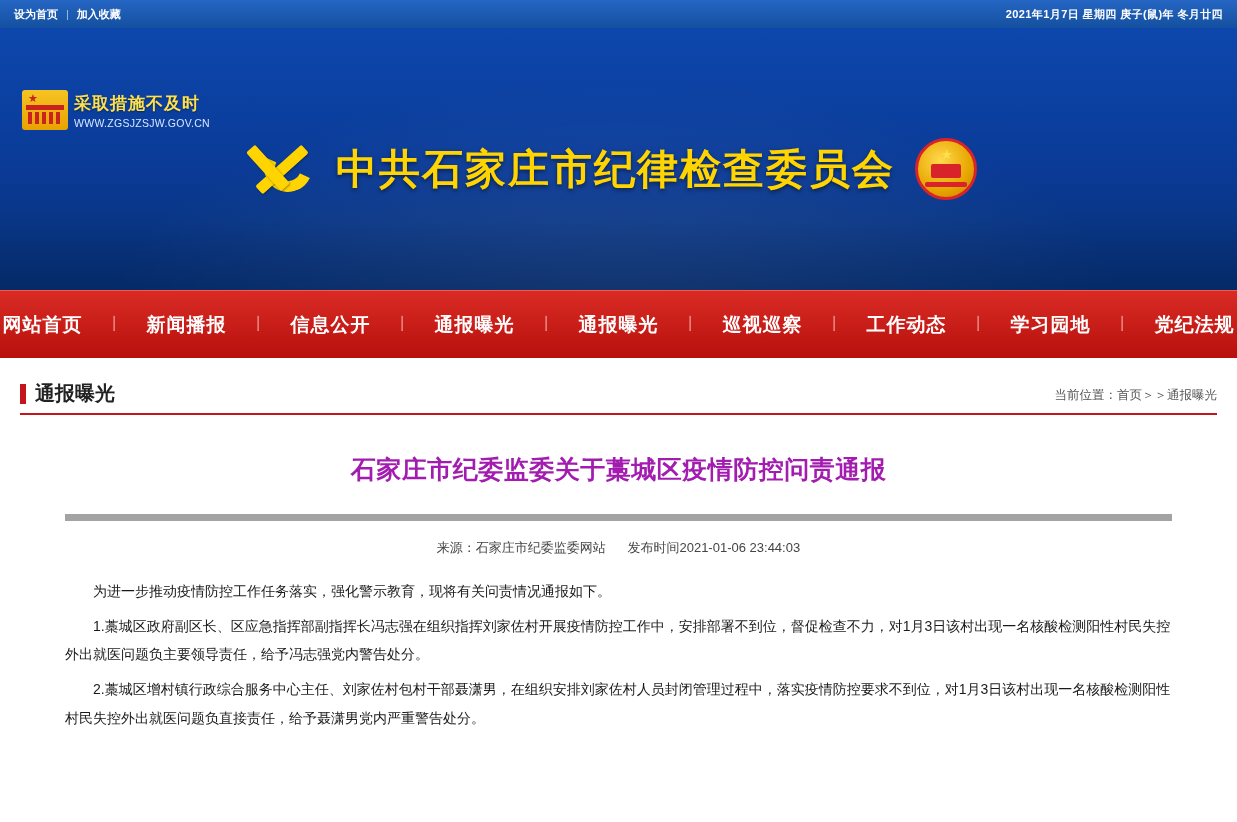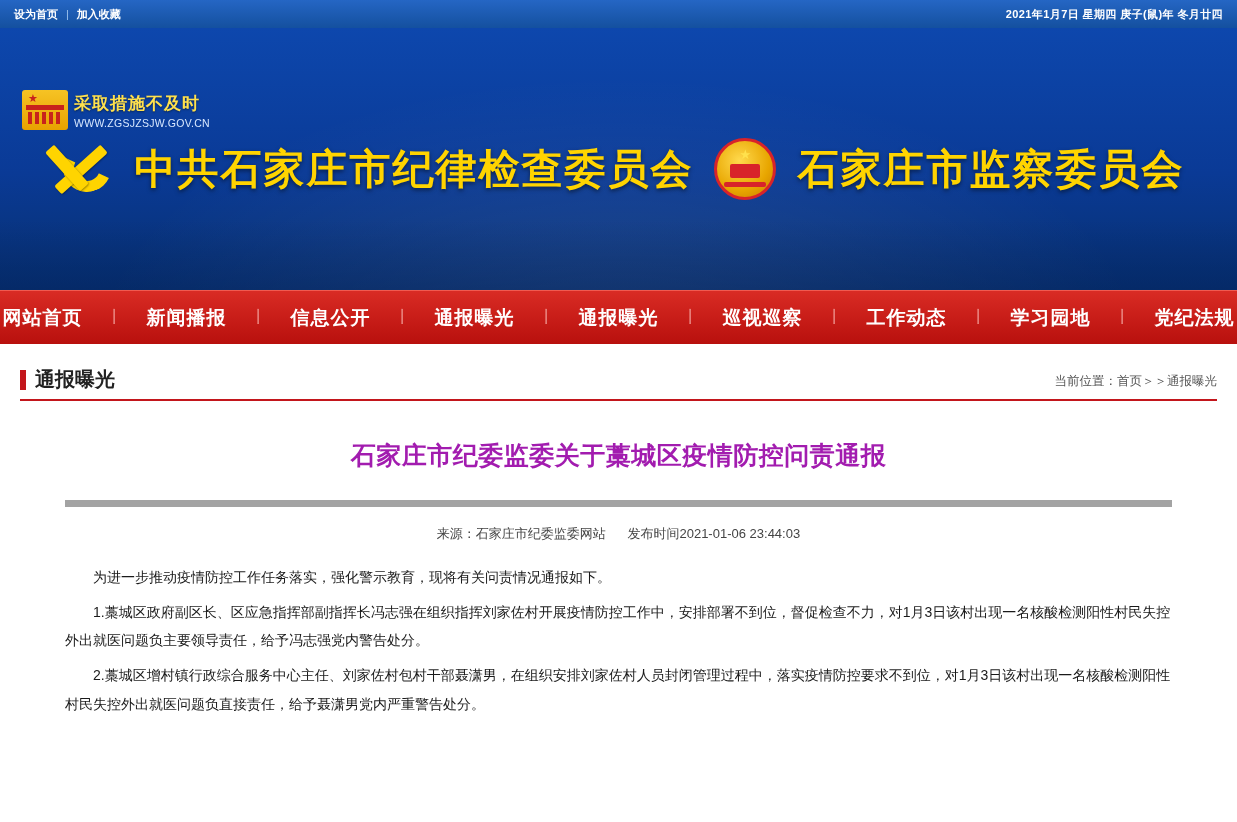--- a/index.html
+++ b/index.html
@@ -172,21 +172,21 @@
   .emblem-national .bar {
     position: absolute;
     left: 14px; top: 46px;
     width: 42px; height: 5px;
     background: #d8232a;
     border-radius: 2px;
   }
 
   
   .nav {
-    height: 54px;
+    height: 68px;
     background: linear-gradient(#d92b24, #b8100d);
     display: flex;
     align-items: center;
     justify-content: center;
     gap: 0;
     border-top: 1px solid #f05a50;
   }
   .nav-item {
     color: #ffffff;
     font-size: 19px;
@@ -297,21 +297,20 @@
       <div class="bar1"></div>
       <div class="bar2"></div>
     </div>
     <div class="banner-title">中共石家庄市纪律检查委员会</div>
     <div class="emblem-national">
       <div class="circle"></div>
       <div class="gstar">★</div>
       <div class="gate"></div>
       <div class="bar"></div>
     </div>
-    <div class="banner-title">石家庄市监察委员会</div>
   </div>
 </div>
 
 <div class="nav">
   <a class="nav-item" href="#">网站首页</a>
   <span class="nav-sep">丨</span>
   <a class="nav-item" href="#">新闻播报</a>
   <span class="nav-sep">丨</span>
   <a class="nav-item" href="#">信息公开</a>
   <span class="nav-sep">丨</span>

